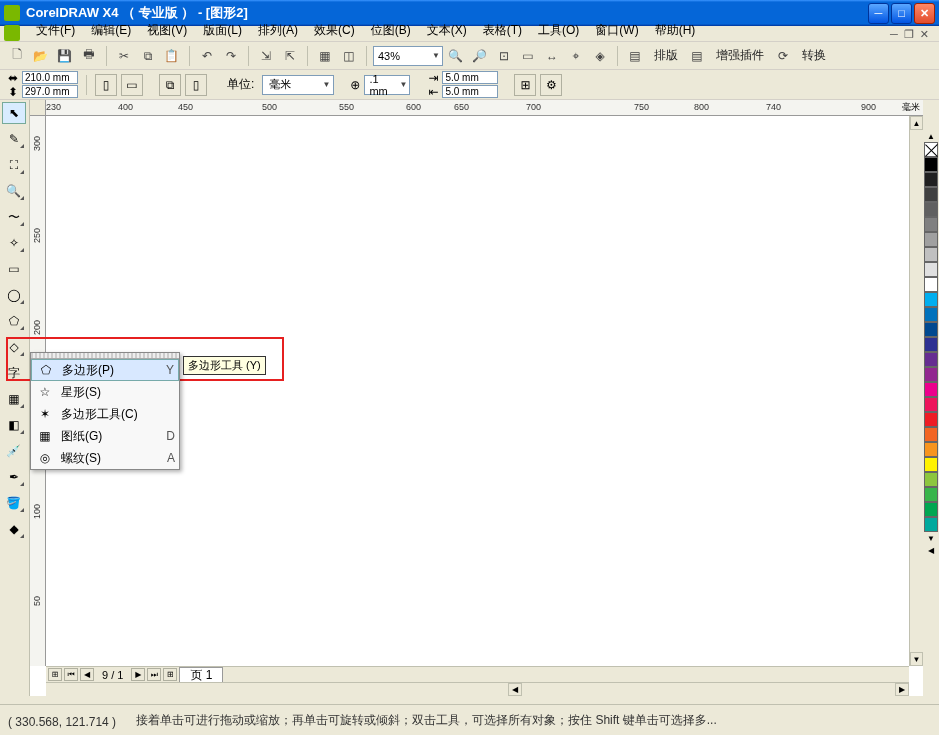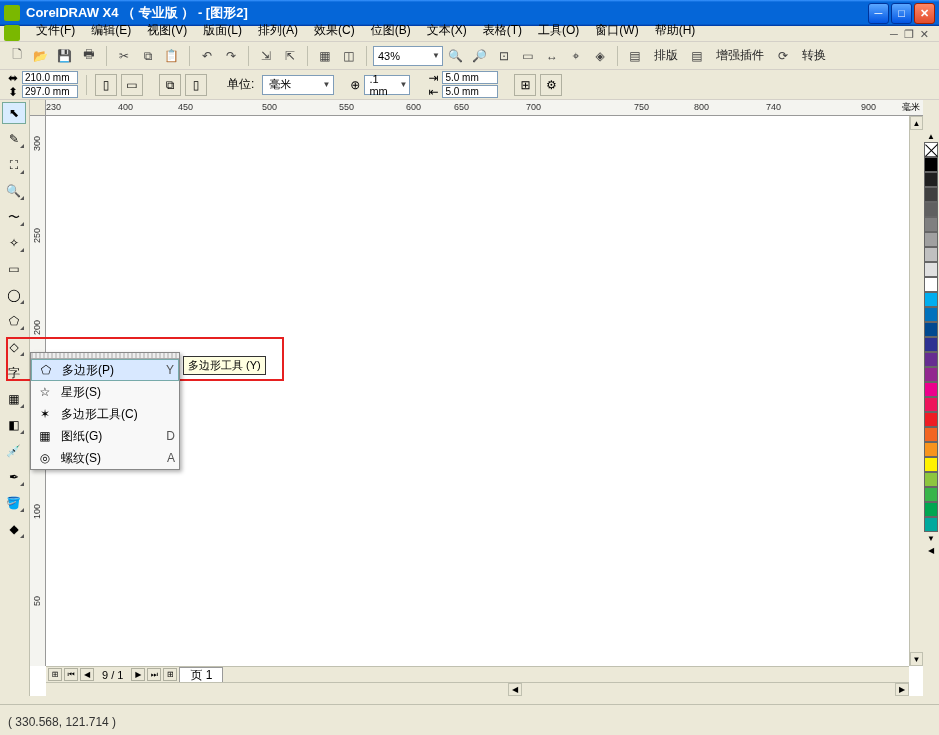--- a/index.html
+++ b/index.html
@@ -344,13 +344,14 @@
         <span class="lbl">螺纹(S)</span>
         <span class="key">A</span>
       </div>
     </div>
 </div>
 
 <div class="tooltip">多边形工具 (Y)</div>
 
 <div class="statusbar">
   <span>( 330.568, 121.714 )</span>
+  <span>接着单击可进行拖动或缩放；再单击可旋转或倾斜；双击工具，可选择所有对象；按住 Shift 键单击可选择多...</span>
 </div>
 
 </body></html>

